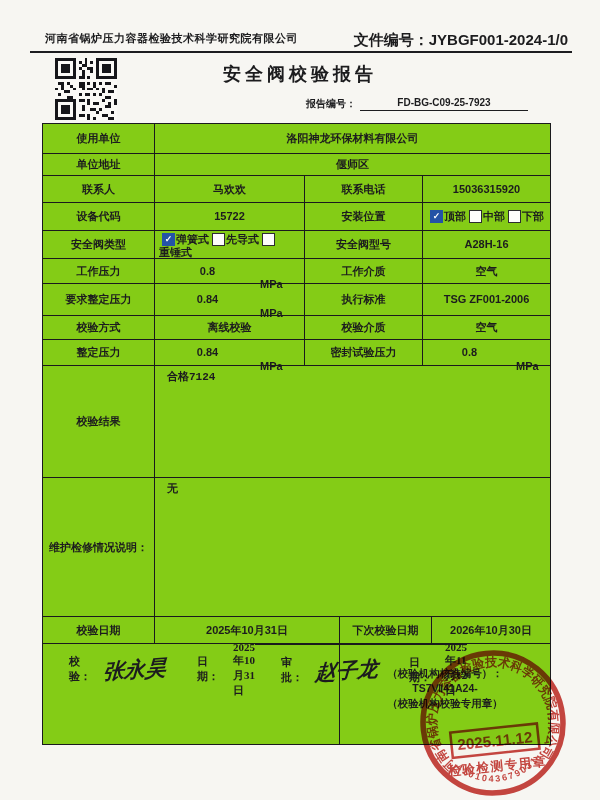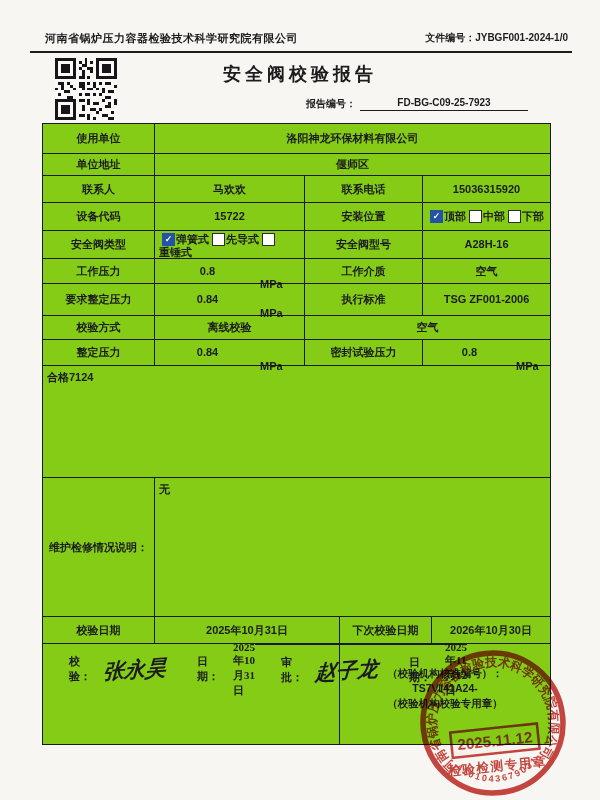--- a/index.html
+++ b/index.html
@@ -1,38 +1,38 @@
 <!DOCTYPE html>
 <html><head>
 <meta charset="utf-8">
 <style>
   html,body{margin:0;padding:0;background:#e8e8e6;}
   .page{position:relative;width:600px;height:800px;background:#f7f6f2;overflow:hidden;
         font-family:"Liberation Sans",sans-serif;color:#1c1c1e;font-weight:700;}
   
   .org{position:absolute;left:45px;top:31px;font-size:11px;letter-spacing:.5px;}
-  .docno{position:absolute;right:32px;top:31px;font-size:10px;}
+  .docno{position:absolute;right:32px;top:31px;font-size:15px;}
   .rule{position:absolute;left:30px;right:28px;top:51px;height:2px;background:#1d1d20;}
   .qr{position:absolute;left:55px;top:58px;}
   .title{position:absolute;left:0;right:0;top:62px;text-align:center;font-size:18px;letter-spacing:4px;}
   .repno{position:absolute;left:306px;top:97px;display:flex;align-items:flex-end;font-size:10px;}
   .repno .val{display:inline-block;width:168px;text-align:center;border-bottom:1.5px solid #1d1d20;padding-bottom:2px;margin-left:4px;}
   
   .tbl{position:absolute;left:42px;top:123px;width:509px;border:1.6px solid #1a1a1d;box-sizing:border-box;background:#84cc16;}
   .row{display:flex;border-top:1px solid #1a1a1d;box-sizing:border-box;}
   .row:first-child{border-top:none;}
   .c{display:flex;align-items:center;justify-content:center;border-left:1px solid #1a1a1d;
      box-sizing:border-box;font-size:11px;text-align:center;line-height:13px;padding:1px 2px;}
   .c:first-child{border-left:none;}
   .w1{width:111px;}.w2{width:150px;}.w3{width:118px;}.w4{flex:1;}
   .w2b{width:185px;}.w3b{width:92px;}
   .wm{flex:1;text-align:center;}
   .h29{height:29px;}.h22{height:22px;}.h27{height:27px;}.h28{height:28px;}.h25{height:25px;}
   .h32{height:32px;}.h24{height:24px;}.h26{height:26px;}.h112{height:112px;}.h139{height:139px;}
-  .tl{align-items:flex-start;justify-content:flex-start;text-align:left;padding:5px 4px;}
+  .tl{align-items:flex-start;justify-content:flex-start;text-align:left;padding:5px 12px;font-family:Liberation Mono, monospace;}
   .pcell{justify-content:flex-start;padding:0;}
   .pval{flex:1.15;text-align:center;}
   .punit{width:44px;text-align:left;margin-top:27px;}
   .punit.narrow{width:34px;}
   .cbcell{flex-wrap:wrap;justify-content:flex-start;padding:2px 4px;line-height:13px;}
   .cb{width:11px;height:11px;border:1.5px solid #2c2c30;background:#fdfdfb;display:inline-flex;
       align-items:center;justify-content:center;margin:0 1px 0 3px;flex:none;}
   .cb[data-checked="true"]{background:#2453a6;border-color:#2453a6;}
   .cb[data-checked="true"]::after{content:"✓";color:#fff;font-size:9px;line-height:1;font-weight:700;}
   
@@ -197,37 +197,39 @@
         <span class="pval">0.84</span>
         <span class="punit">MPa</span>
       </div>
       <div class="c w3">执行标准</div>
       <div class="c w4">TSG ZF001-2006</div>
     </div>
 
     <div class="row h24">
       <div class="c w1">校验方式</div>
       <div class="c w2">离线校验</div>
+      <div class="c w3">校验介质</div>
       <div class="c w4">空气</div>
     </div>
 
     <div class="row h26">
       <div class="c w1">整定压力</div>
       <div class="c w2 pcell">
         <span class="pval">0.84</span>
         <span class="punit">MPa</span>
       </div>
       <div class="c w3">密封试验压力</div>
       <div class="c w4 pcell">
         <span class="pval">0.8</span>
         <span class="punit narrow">MPa</span>
       </div>
     </div>
 
     <div class="row h112">
+      <div class="c w1">校验结果</div>
       <div class="c wm tl">合格7124</div>
     </div>
 
     <div class="row h139">
       <div class="c w1">维护检修情况说明：</div>
       <div class="c wm tl">无</div>
     </div>
 
     <div class="row h27">
       <div class="c w1">校验日期</div>

